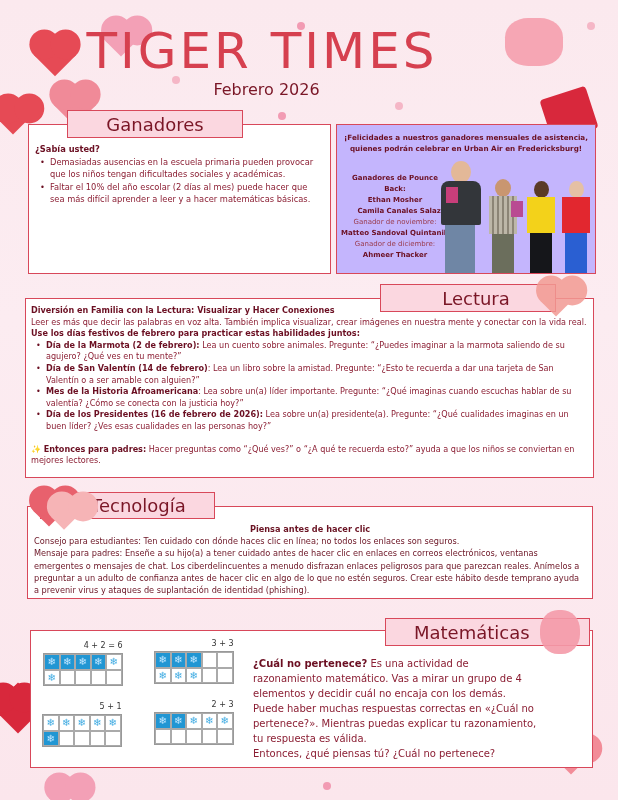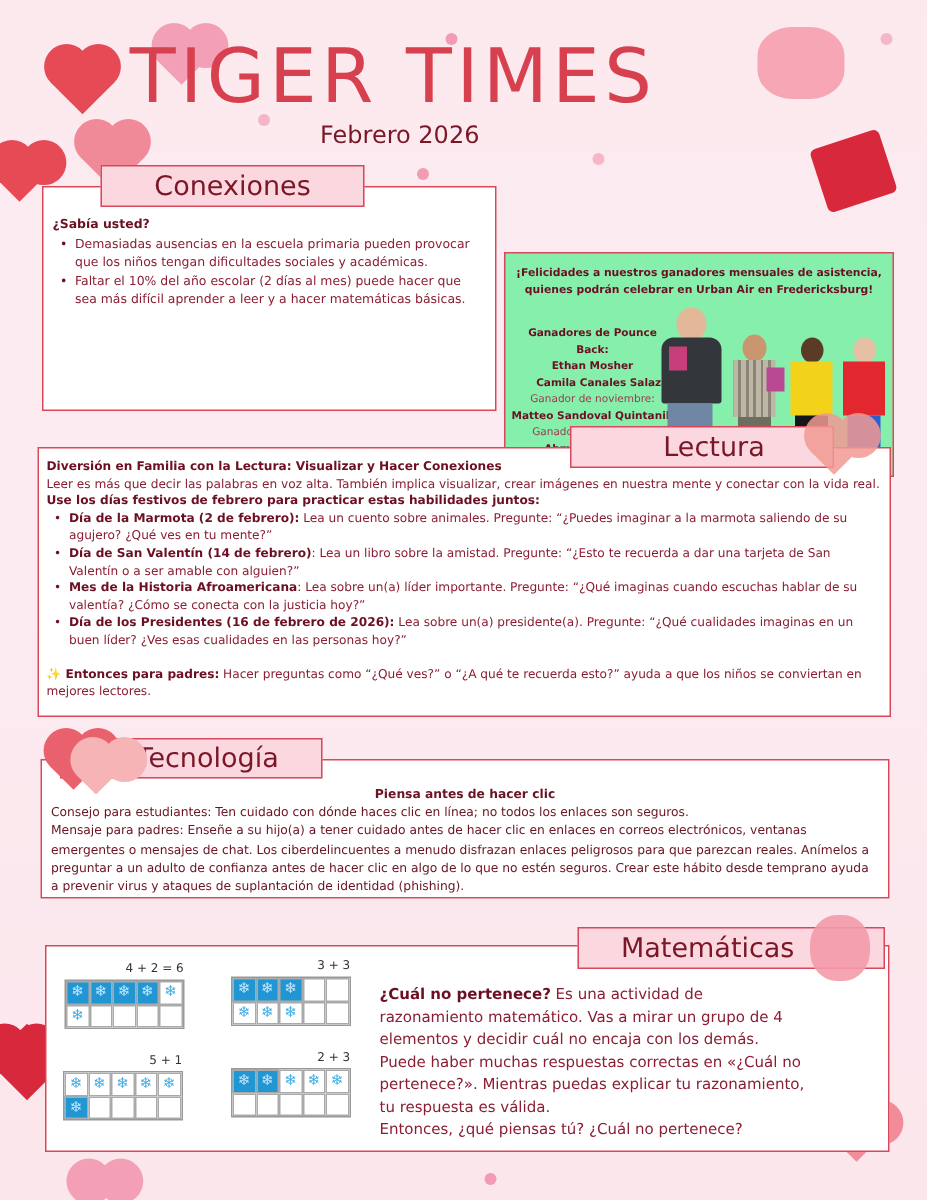--- a/index.html
+++ b/index.html
@@ -27,21 +27,21 @@
     color: #d6404f; font-weight: normal;
   }
   .subtitle {
     position: absolute; left: 0; width: 533px; top: 80px; text-align: center;
     font-size: 16px; color: #7a1626;
   }
 
   .panel {
     position: absolute; background: #fff; border: 1.5px solid #d8485a;
   }
-  .panel.pink { background: #86efac; margin-top: 44px; }
+  .panel.pink { background: #c4b5fd; }
   .tab {
     position: absolute; background: #fbd7e0; border: 1.5px solid #d8485a;
     font-size: 18px; color: #7a1626; display: flex; align-items: center; justify-content: center;
     z-index: 2;
   }
 
   .txt { font-size: 8.3px; line-height: 12.2px; color: #8b1e33; }
   .txt b { color: #6b0f22; }
   ul.bul { list-style: none; }
   ul.bul li { position: relative; padding-left: 15px; }
@@ -71,21 +71,21 @@
 <div style="position:absolute;left:505px;top:18px;width:58px;height:48px;border-radius:40%;background:#f49aa9;opacity:0.85;"></div>
 <div style="position:absolute;left:545px;top:92px;width:48px;height:44px;background:#d8283c;transform:rotate(-18deg);border-radius:4px;"></div>
 <div class="heart" style="left:560px;top:748px;width:22px;height:22px;background:#f28c98;"></div>
 <div class="heart" style="left:0px;top:690px;width:36px;height:36px;background:#d8283c;"></div>
 <div class="heart" style="left:52px;top:790px;width:16px;height:16px;background:#f3a0b6;"></div>
 
 <h1 class="title">TIGER TIMES</h1>
 <div class="subtitle">Febrero 2026</div>
 
 <div class="tab" style="left:67px;top:110px;width:176px;height:28px;">
-  <span>Conexiones</span>
+  <span>Ganadores</span>
 </div>
 <div class="panel" style="left:28px;top:124px;width:303px;height:150px;padding:18px 6px 6px 6px;">
   <div class="txt">
     <b>¿Sabía usted?</b>
     <ul class="bul" style="margin-top:1px;">
       <li>Demasiadas ausencias en la escuela primaria pueden provocar que los niños tengan dificultades sociales y académicas.</li>
       <li>Faltar el 10% del año escolar (2 días al mes) puede hacer que sea más difícil aprender a leer y a hacer matemáticas básicas.</li>
     </ul>
   </div>
 </div>

